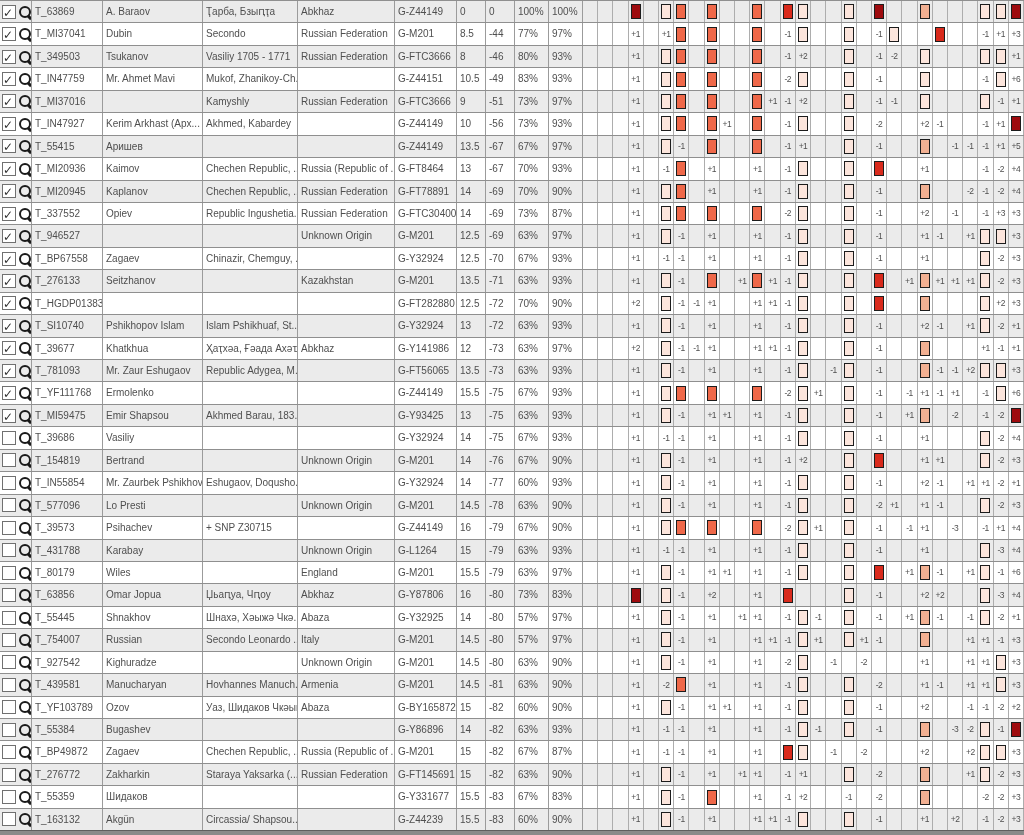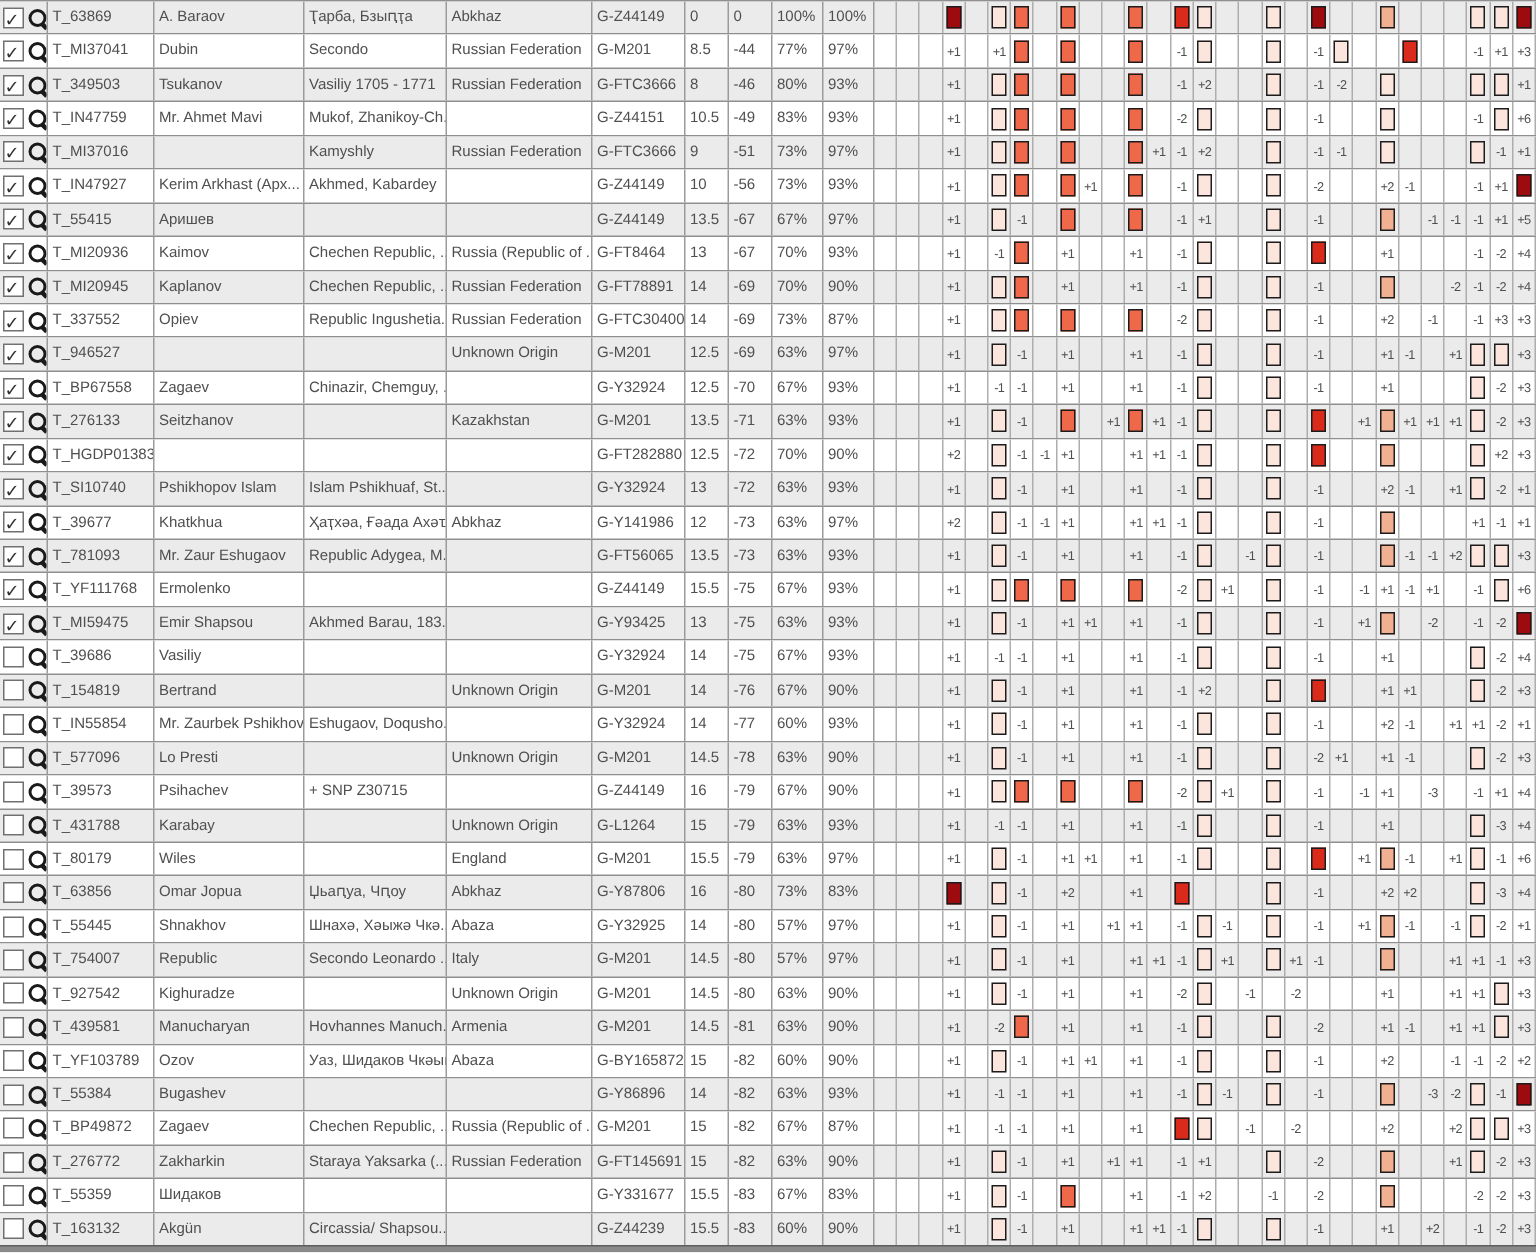--- a/index.html
+++ b/index.html
@@ -1614,21 +1614,21 @@
         </div>
         <div class="c g">-2</div>
         <div class="c g">+1</div>
       </div>
       <div class="row alt">
         <div class="c cbcell">
           <div class="cb"></div>
           <span class="mag"></span>
         </div>
         <div class="c ">T_754007</div>
-        <div class="c ">Republic</div>
+        <div class="c ">Russian</div>
         <div class="c ">Secondo Leonardo ...</div>
         <div class="c ">Italy</div>
         <div class="c ">G-M201</div>
         <div class="c ">14.5</div>
         <div class="c ">-80</div>
         <div class="c ">57%</div>
         <div class="c ">97%</div>
         <div class="c g"></div>
         <div class="c g"></div>
         <div class="c g"></div>

